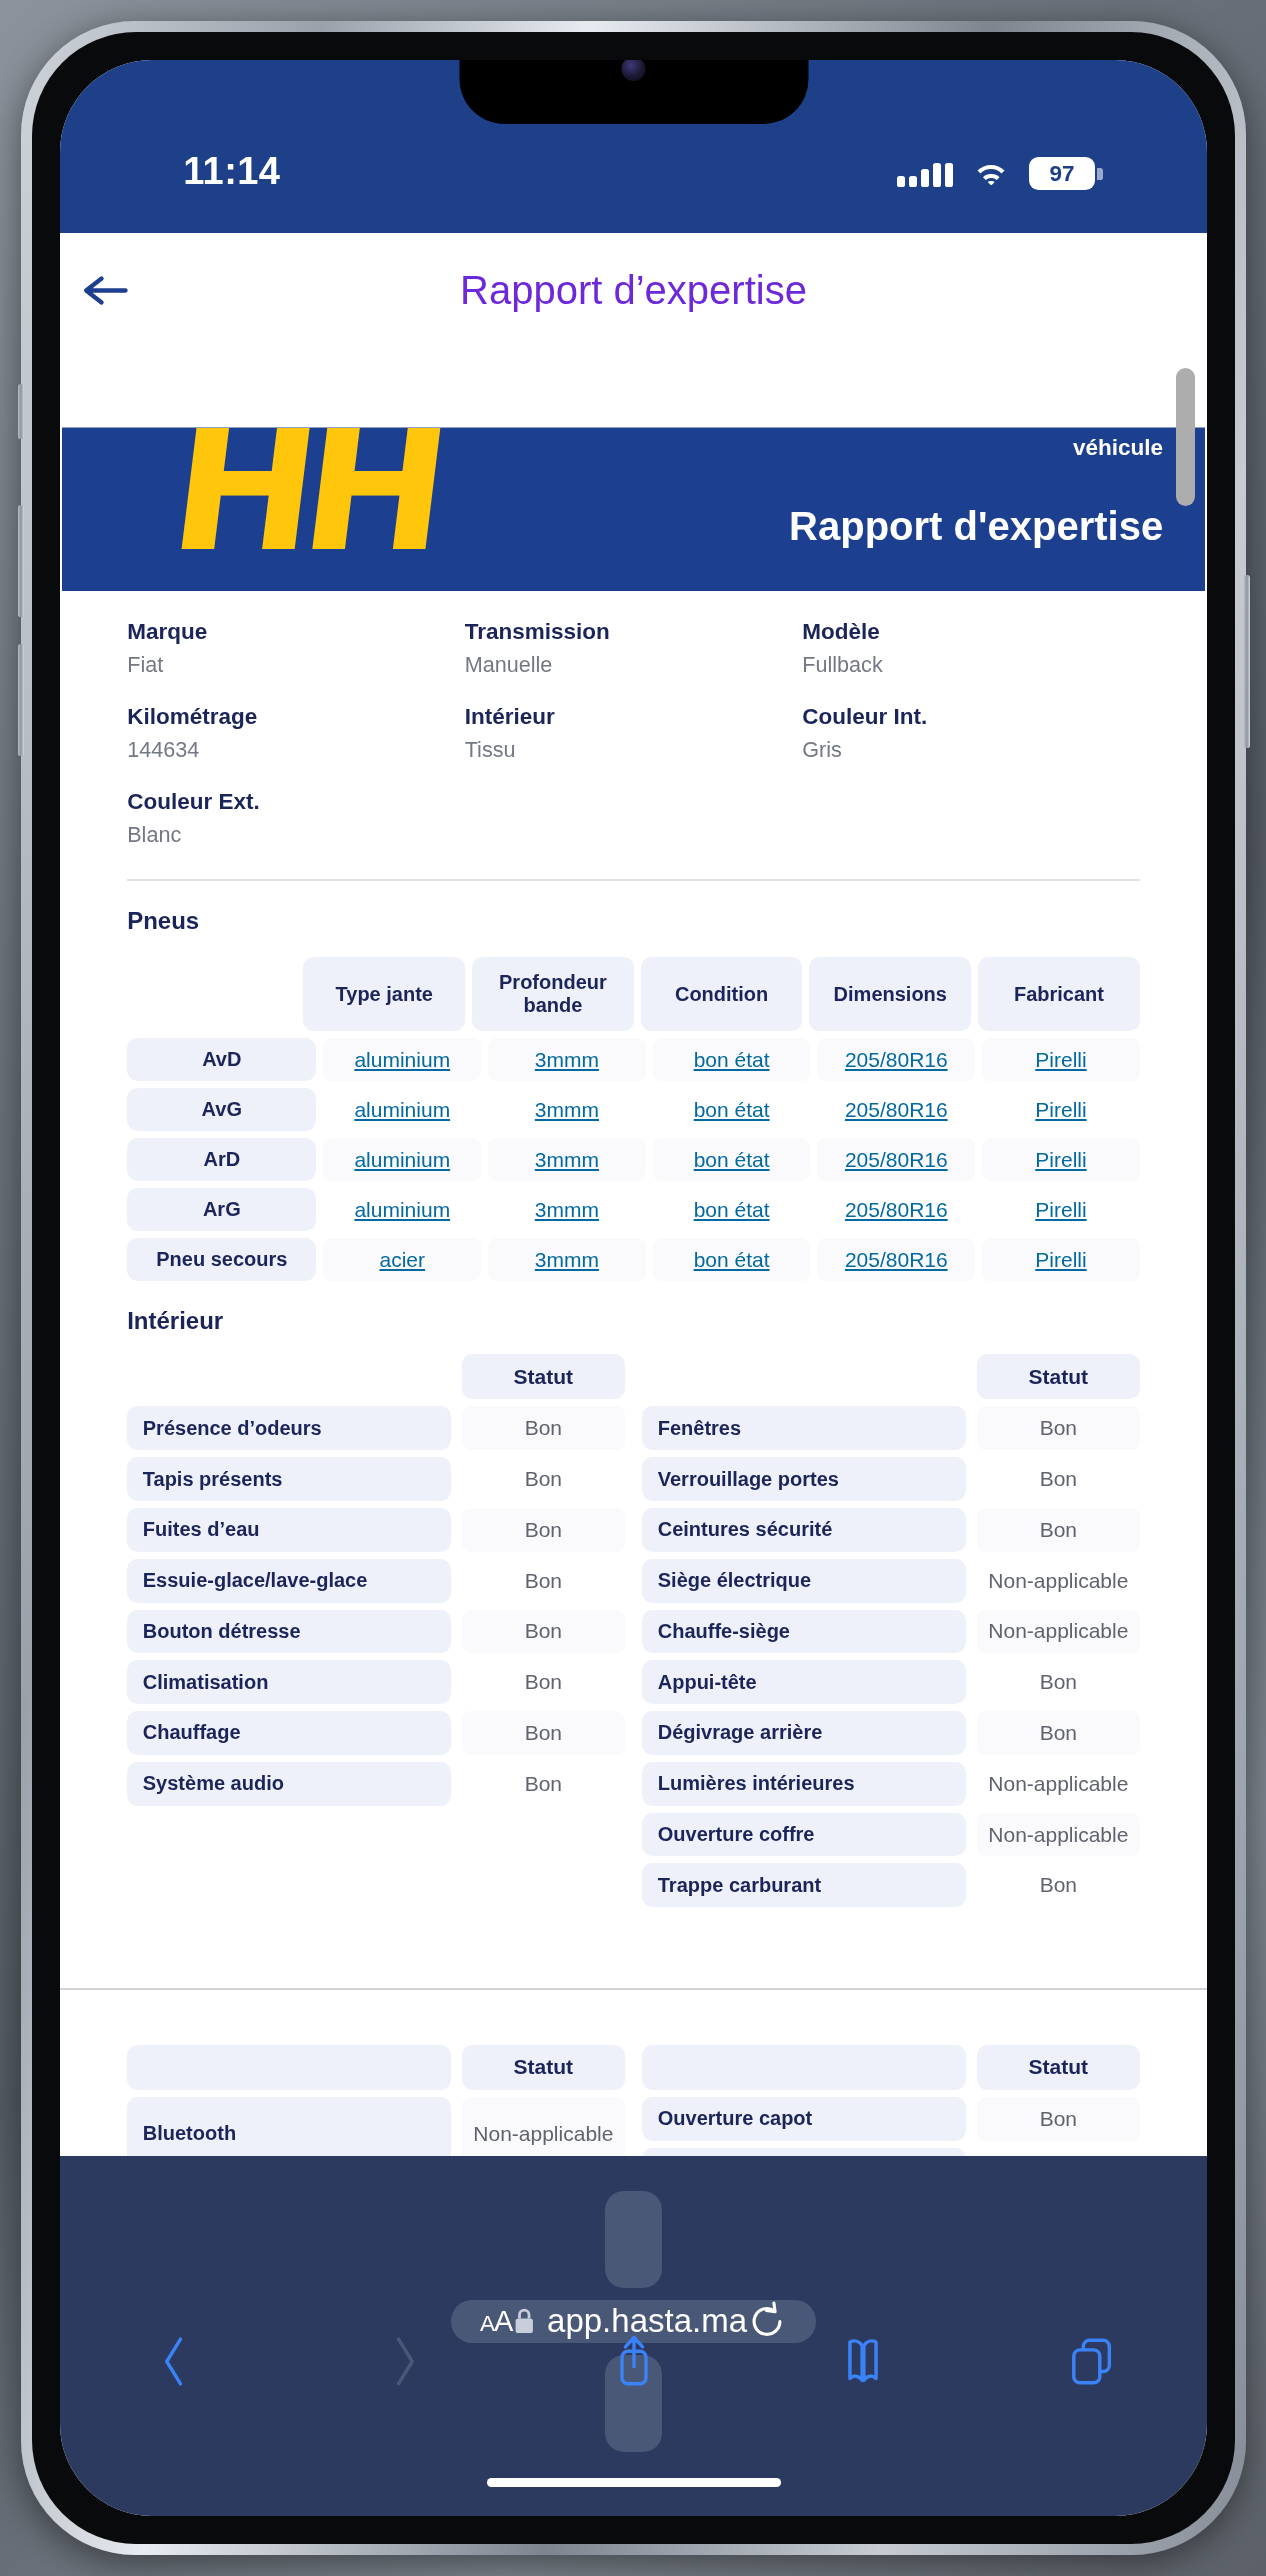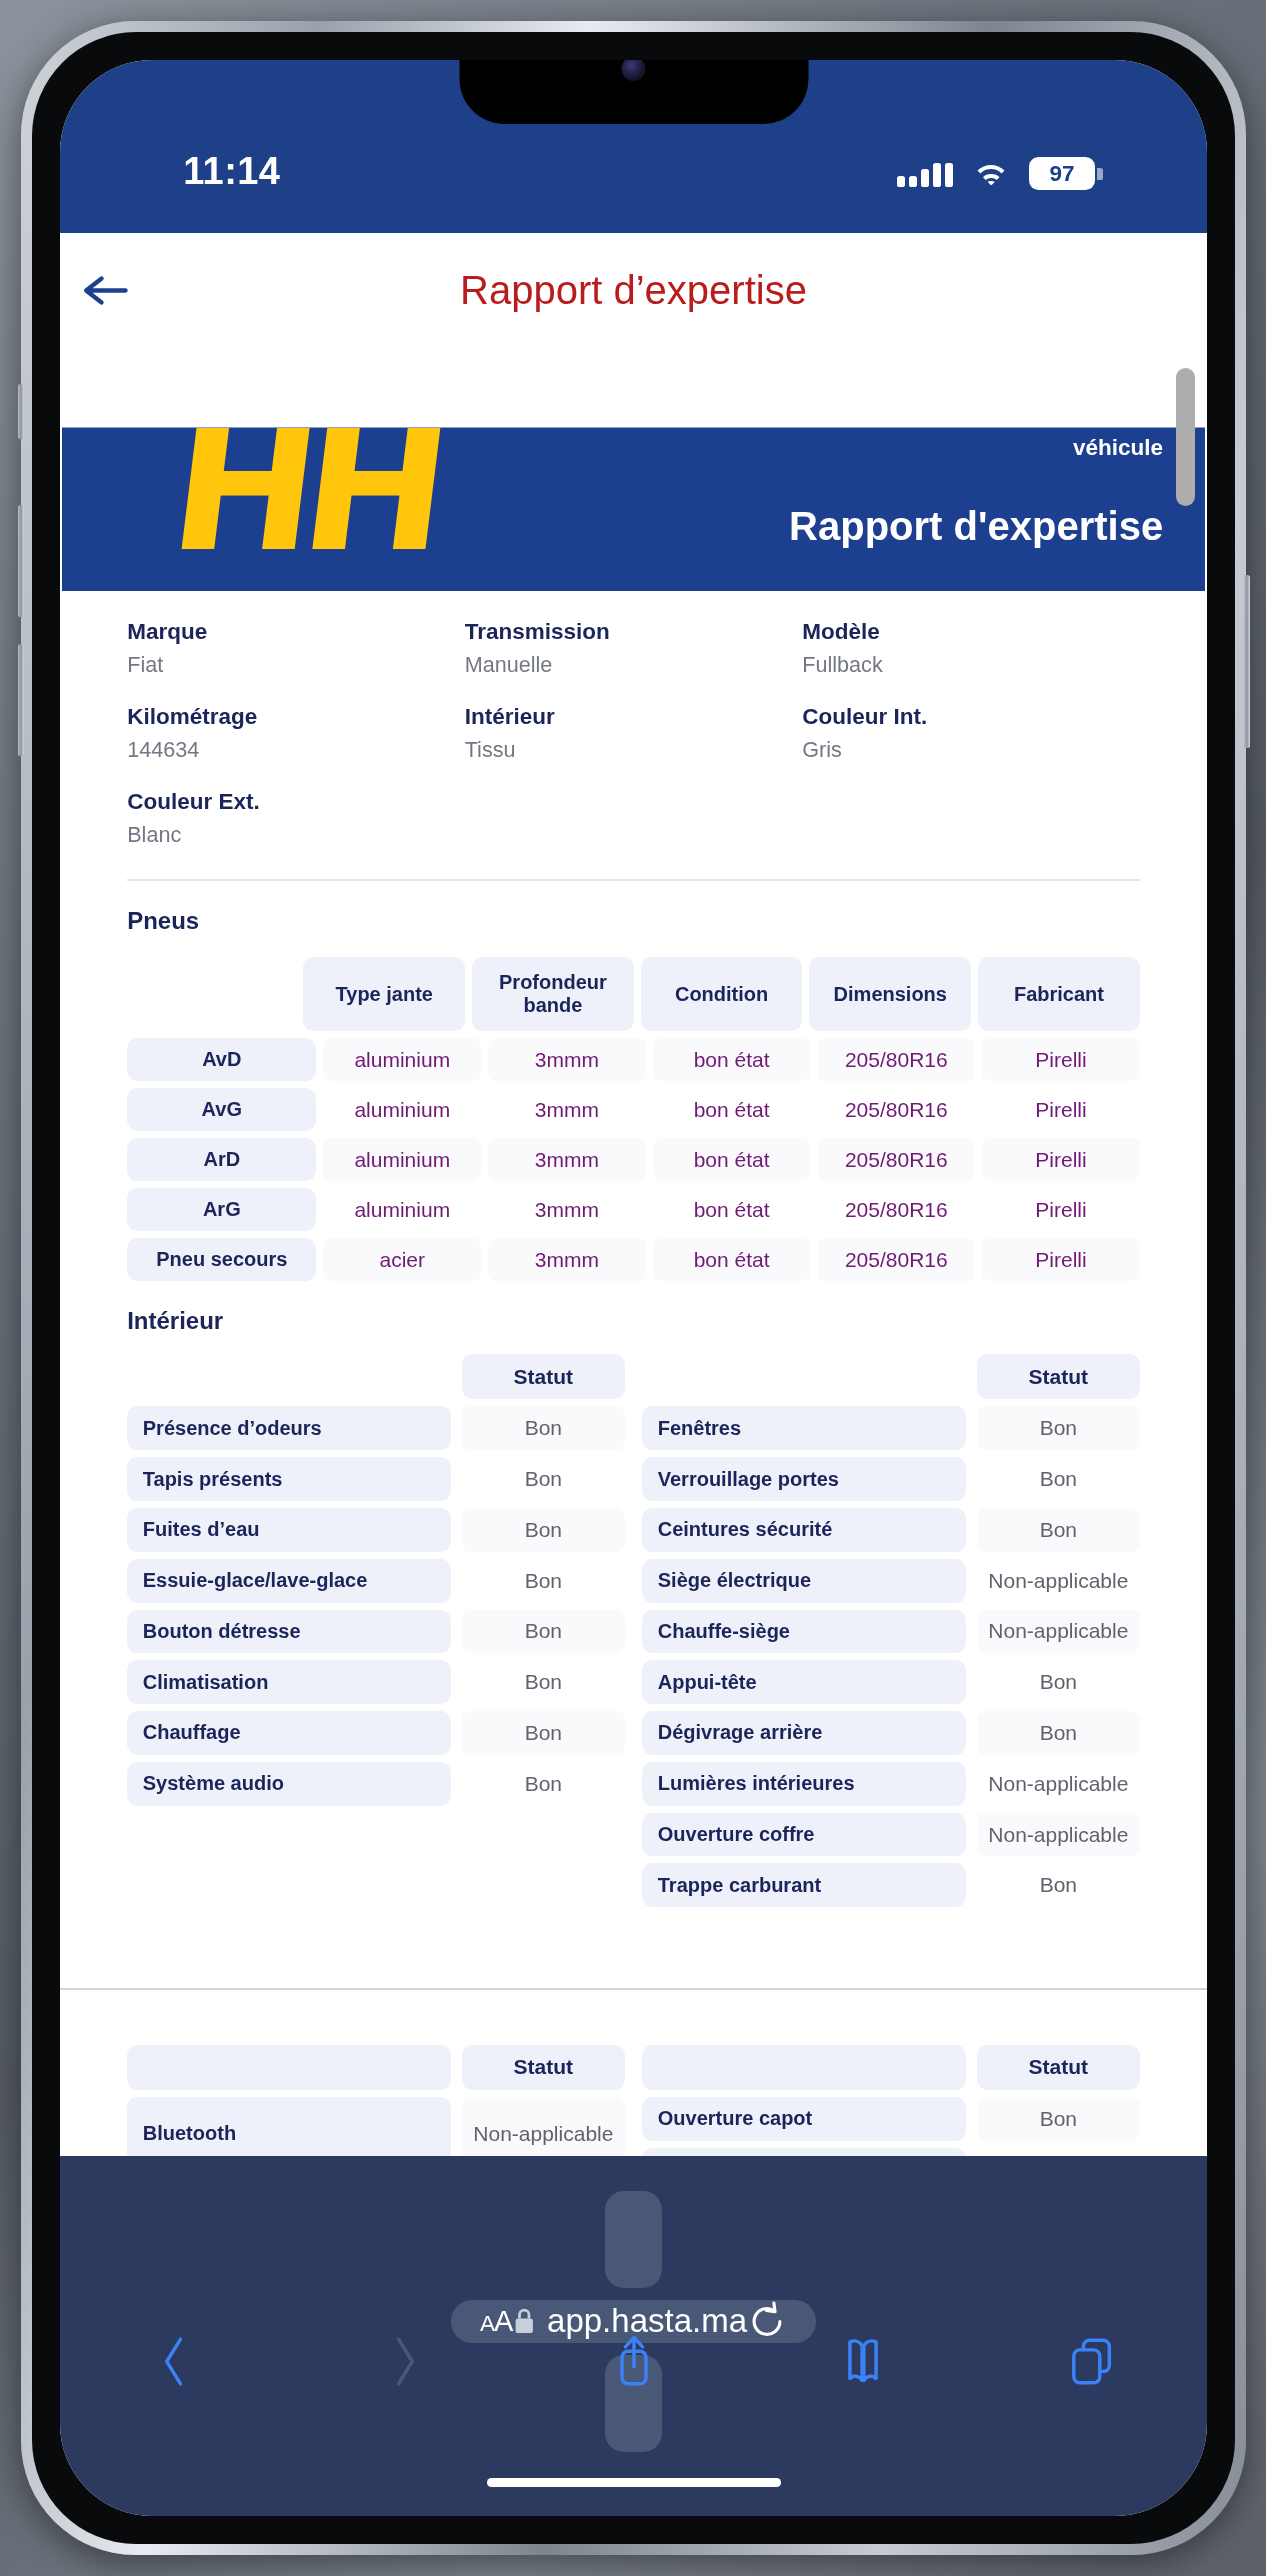--- a/index.html
+++ b/index.html
@@ -86,21 +86,21 @@
   #appheader{
     position:absolute; left:0; right:0; top:173px; height:114px;
     background:#fff; display:flex; align-items:center;
   }
   #backbtn{
     width:90px; display:flex; justify-content:center; align-items:center;
     color:#1d3f8f; cursor:pointer;
   }
   #apptitle{
     flex:1; text-align:center; margin-right:90px;
-    color:#b91c1c; font-size:40px; font-weight:400;
+    color:#6d28d9; font-size:40px; font-weight:400;
   }
   
   #webview{
     position:absolute; left:0; right:0; top:287px; bottom:360px;
     background:#fff; overflow:hidden;
   }
   #scrollbar{
     position:absolute; right:12px; top:21px; width:19px; height:138px;
     background:#adadad; border-radius:9.5px; z-index:5;
   }
@@ -134,24 +134,25 @@
   .sect-title{ color:#1b2559; font-size:24px; font-weight:700; margin:26px 0 0 67px;}
   .tbl{ margin:22.5px 67px 0 67px; }
   .trow{ display:flex; gap:7px; margin-bottom:7px; }
   .th{
     background:#eef0fa; border-radius:10.4px;
     color:#1b2559; font-size:20px; font-weight:700;
     display:flex;align-items:center;justify-content:center;
     text-align:center; padding:14px 5.2px; min-height:57px;
   }
   .td{
-    color:#701a75; font-size:21px;
+    color:#0369a1; font-size:21px;
     display:flex;align-items:center;justify-content:center;
     text-align:center; padding:8.7px 5.2px; min-height:43px;
     border-radius:8.7px;
+    text-decoration:underline;
   }
   .td.zebra{ background:#fafafc; }
   .rowlabel{
     background:#eef0fa; border-radius:10.4px;
     color:#1b2559; font-size:20px; font-weight:700;
     display:flex;align-items:center; padding:8.7px 17.3px; min-height:43px;
   }
   .rowlabel.c{ justify-content:center; }
   
   .twocol{ display:flex; gap:17.3px; margin:19px 67px 0 67px;}

